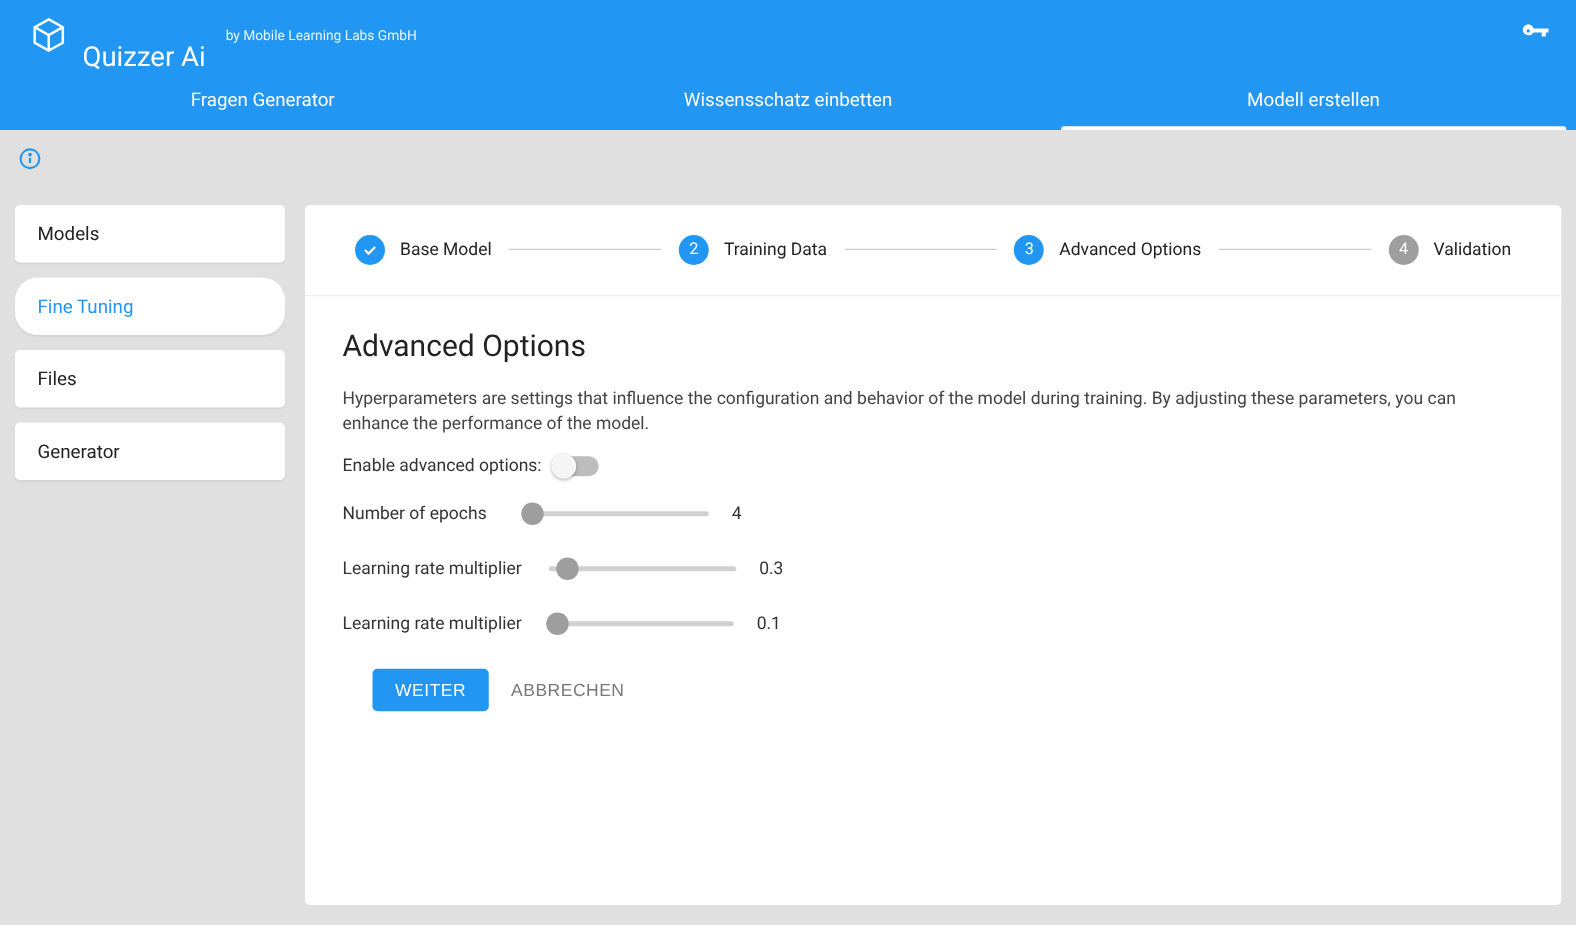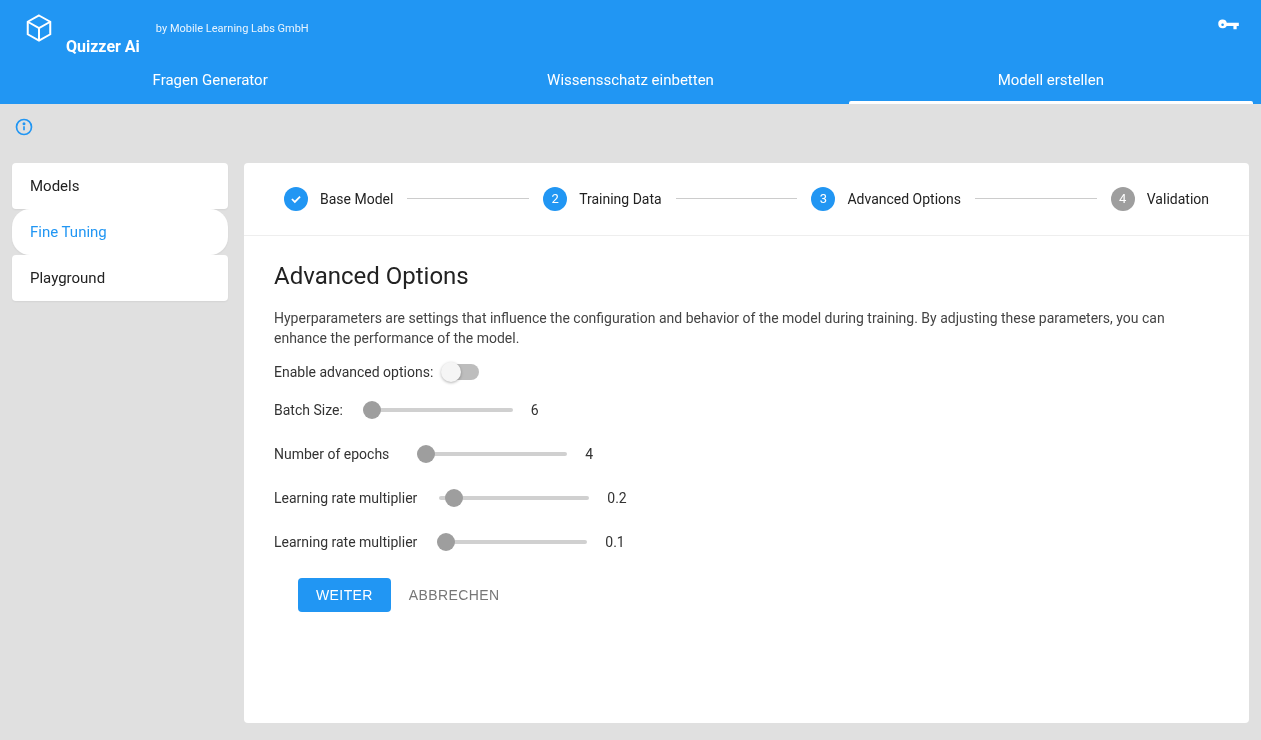--- a/index.html
+++ b/index.html
@@ -19,22 +19,22 @@
   height: 56px;
   position: relative;
 }
 .logo-wrap {
   display: flex;
   align-items: center;
   gap: 12px;
 }
 .logo-icon svg { display: block; }
 .app-title {
-  font-size: 16px;
-  font-weight: 700;
+  font-size: 22px;
+  font-weight: 400;
   margin-top: 36px;
 }
 .app-subtitle {
   font-size: 11px;
   opacity: 0.9;
   margin-left: 4px;
 }
 .key-icon {
   position: absolute;
   right: 20px;
@@ -86,21 +86,21 @@
 .layout {
   display: flex;
   align-items: flex-start;
   padding: 8px 12px 0 12px;
   gap: 16px;
 }
 .sidebar {
   width: 216px;
   display: flex;
   flex-direction: column;
-  gap: 0;
+  gap: 12px;
 }
 .side-item {
   background: white;
   border-radius: 4px;
   padding: 14px 18px;
   font-size: 15px;
   color: #222;
   cursor: pointer;
   box-shadow: 0 1px 2px rgba(0,0,0,0.06);
 }
@@ -287,21 +287,22 @@
       <line x1="12" y1="11" x2="12" y2="16"></line>
       <circle cx="12" cy="8" r="0.8" fill="#2196f3"></circle>
     </svg>
   </span>
 </div>
 
 <div class="layout">
   <div class="sidebar">
     <div class="side-item">Models</div>
     <div class="side-item active">Fine Tuning</div>
-    <div class="side-item">Playground</div>
+    <div class="side-item">Files</div>
+    <div class="side-item">Generator</div>
   </div>
 
   <div class="main">
     <div class="stepper">
       <div class="step">
         <div class="step-circle done">
           <svg width="14" height="14" viewBox="0 0 24 24" fill="none" stroke="white" stroke-width="3">
               <polyline points="5 12 10 17 19 8"></polyline>
             </svg>
         </div>
@@ -328,42 +329,35 @@
       <h2 class="section-title">Advanced Options</h2>
       <p class="section-desc">Hyperparameters are settings that influence the configuration and behavior of the model during training. By adjusting these parameters, you can enhance the performance of the model.</p>
 
       <div class="toggle-row">
         <span>Enable advanced options:</span>
         <div class="toggle">
           <div class="toggle-knob"></div>
         </div>
       </div>
 
-      <div class="slider-row">
-        <span class="slider-label">Batch Size:</span>
-        <div class="slider-track slider-wrap1">
-          <div class="slider-thumb" style="left:6%"></div>
-        </div>
-        <span class="slider-value">6</span>
-      </div>
 
       <div class="slider-row">
         <span class="slider-label">Number of epochs</span>
         <div class="slider-track slider-wrap2">
           <div class="slider-thumb" style="left:6%"></div>
         </div>
         <span class="slider-value">4</span>
       </div>
 
       <div class="slider-row">
         <span class="slider-label">Learning rate multiplier</span>
         <div class="slider-track slider-wrap3">
           <div class="slider-thumb" style="left:10%"></div>
         </div>
-        <span class="slider-value">0.2</span>
+        <span class="slider-value">0.3</span>
       </div>
 
       <div class="slider-row">
         <span class="slider-label">Learning rate multiplier</span>
         <div class="slider-track slider-wrap4">
           <div class="slider-thumb" style="left:6%"></div>
         </div>
         <span class="slider-value">0.1</span>
       </div>
 

